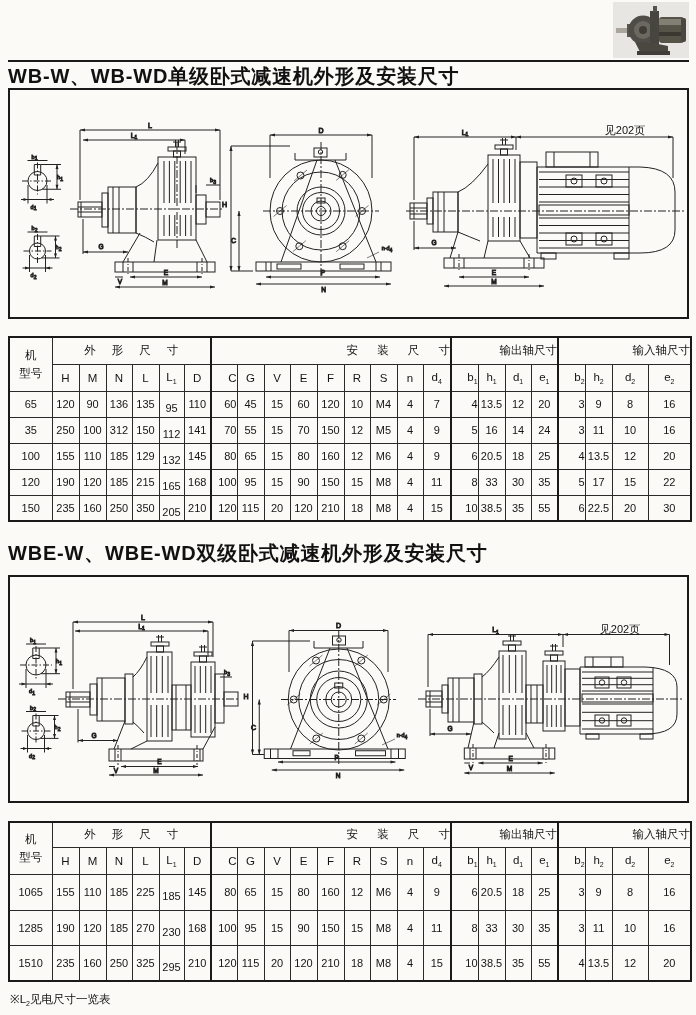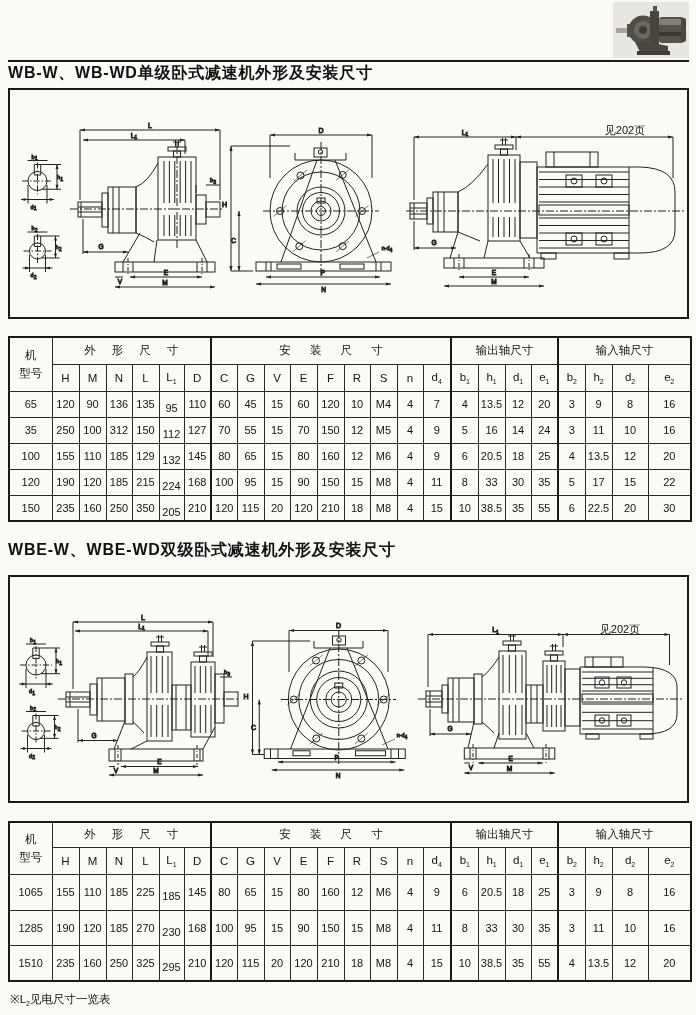--- a/index.html
+++ b/index.html
@@ -1,23 +1,23 @@
 <!DOCTYPE html>
 <html><head>
 <meta charset="utf-8">
 <style>
 * { margin:0; padding:0; box-sizing:border-box; }
 html,body { width:696px; height:1015px; background:#fbfaf7; font-family:"Liberation Sans",sans-serif; color:#111; overflow:hidden; }
 .abs { position:absolute; }
-.title { font-size:16px; font-weight:bold; color:#111; letter-spacing:0.8px; }
+.title { font-size:20px; font-weight:bold; color:#111; letter-spacing:0.8px; }
 .box { border:2px solid #1a1a1a; background:#fbfaf7; }
 table { border-collapse:collapse; table-layout:fixed; width:682px; font-size:11px; text-align:center; color:#141414; border:2px solid #1a1a1a; }
 td { border:1px solid #2a2a2a; padding:0; overflow:hidden; }
 .gh { font-size:11.5px; }
-.tl { border-left:2px solid #1a1a1a; }
+.tl { border-left:2px solid #1a1a1a;text-align:right; }
 .jx { font-size:11.5px; line-height:1.6; }
 .shr td { font-size:11.5px; }
 sub { font-size:7px; vertical-align:-2.5px; }
 .lo span { position:relative; top:4px; display:inline-block; }
 </style>
 </head>
 <body>
 
 <div class="abs" style="left:613px;top:2px;width:76px;height:56px;"><svg width="76" height="56" viewBox="0 0 76 56" xmlns="http://www.w3.org/2000/svg">
 <defs>
@@ -414,21 +414,21 @@
           <td>8</td>
           <td>16</td>
         </tr>
 <tr style="height:26px">
           <td>35</td>
           <td>250</td>
           <td>100</td>
           <td>312</td>
           <td>150</td>
           <td class="lo"><span>112</span></td>
-          <td>127</td>
+          <td>141</td>
           <td class="tl">70</td>
           <td>55</td>
           <td>15</td>
           <td>70</td>
           <td>150</td>
           <td>12</td>
           <td>M5</td>
           <td>4</td>
           <td>9</td>
           <td class="tl">5</td>
@@ -465,21 +465,21 @@
           <td>13.5</td>
           <td>12</td>
           <td>20</td>
         </tr>
 <tr style="height:26px">
           <td>120</td>
           <td>190</td>
           <td>120</td>
           <td>185</td>
           <td>215</td>
-          <td class="lo"><span>224</span></td>
+          <td class="lo"><span>165</span></td>
           <td>168</td>
           <td class="tl">100</td>
           <td>95</td>
           <td>15</td>
           <td>90</td>
           <td>150</td>
           <td>15</td>
           <td>M8</td>
           <td>4</td>
           <td>11</td>

